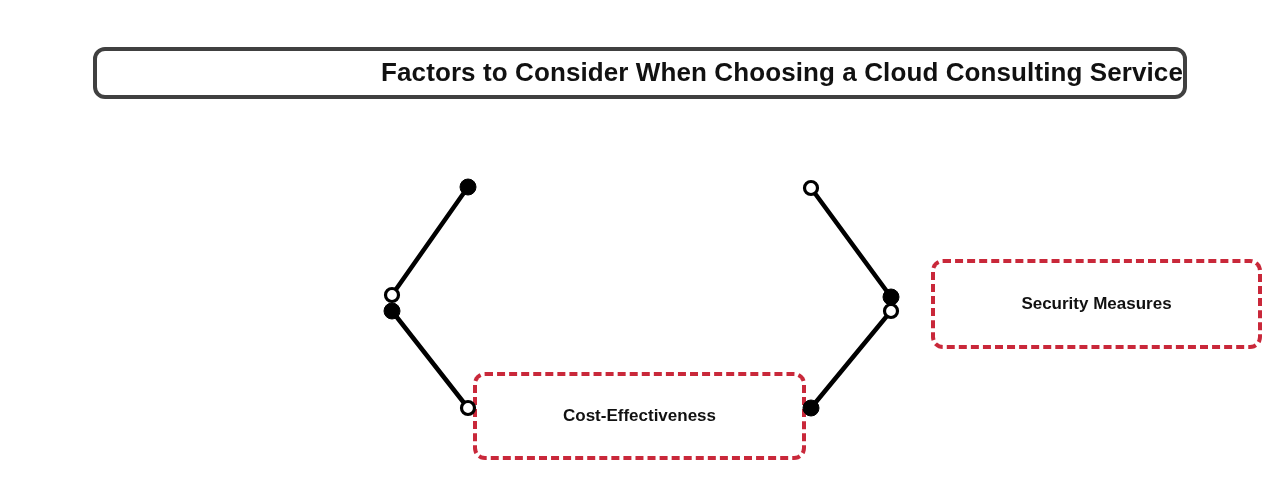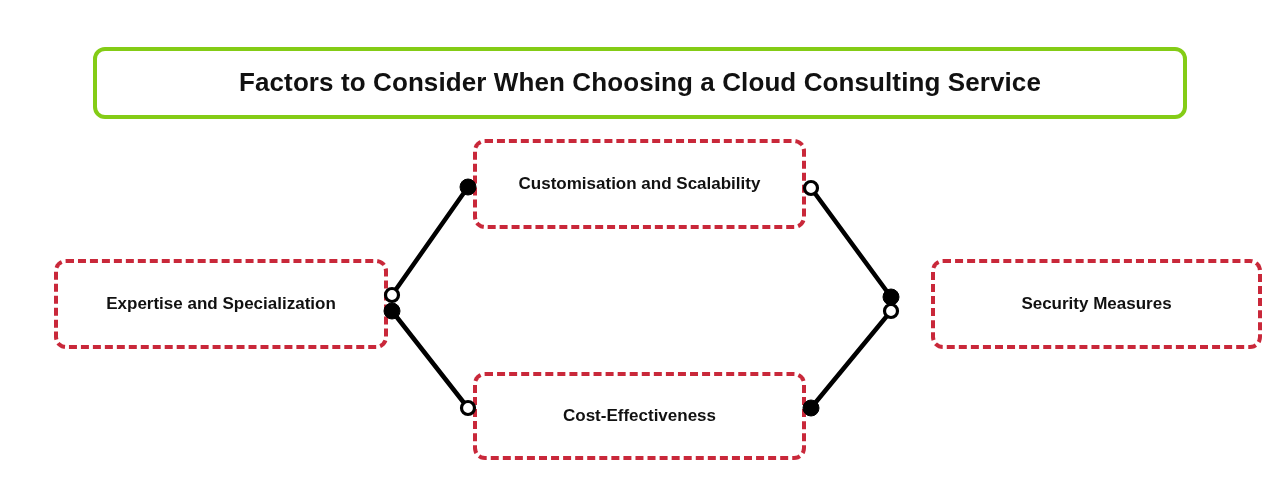--- a/index.html
+++ b/index.html
@@ -19,28 +19,28 @@
     height: 488px;
     background: #ffffff;
   }
 
   
   .title-box {
     position: absolute;
     left: 93px;
     top: 47px;
     width: 1094px;
-    height: 72px;
+    height: 52px;
     box-sizing: border-box;
-    border: 4px solid #84cc16;
+    border: 4px solid #404040;
     border-radius: 12px;
     background: #ffffff;
     display: flex;
     align-items: center;
-    justify-content: center;
+    justify-content: flex-end;
   }
   .title-text {
     font-size: 26px;
     font-weight: bold;
     color: #111111;
     letter-spacing: 0.1px;
     text-align: center;
     line-height: 1.2;
   }
 
@@ -107,27 +107,21 @@
 </style>
 </head>
 <body>
 
 <div id="canvas">
 
   <div class="title-box">
     <div class="title-text">Factors to Consider When Choosing a Cloud Consulting Service</div>
   </div>
 
-  <div class="node-box node-expertise">
-    <div class="node-label">Expertise and Specialization</div>
-  </div>
 
-  <div class="node-box node-customisation">
-    <div class="node-label">Customisation and Scalability</div>
-  </div>
 
   <div class="node-box node-cost">
     <div class="node-label">Cost-Effectiveness</div>
   </div>
 
   <div class="node-box node-security">
     <div class="node-label">Security Measures</div>
   </div>
 
   <svg id="connectors" viewBox="0 0 1280 488">

